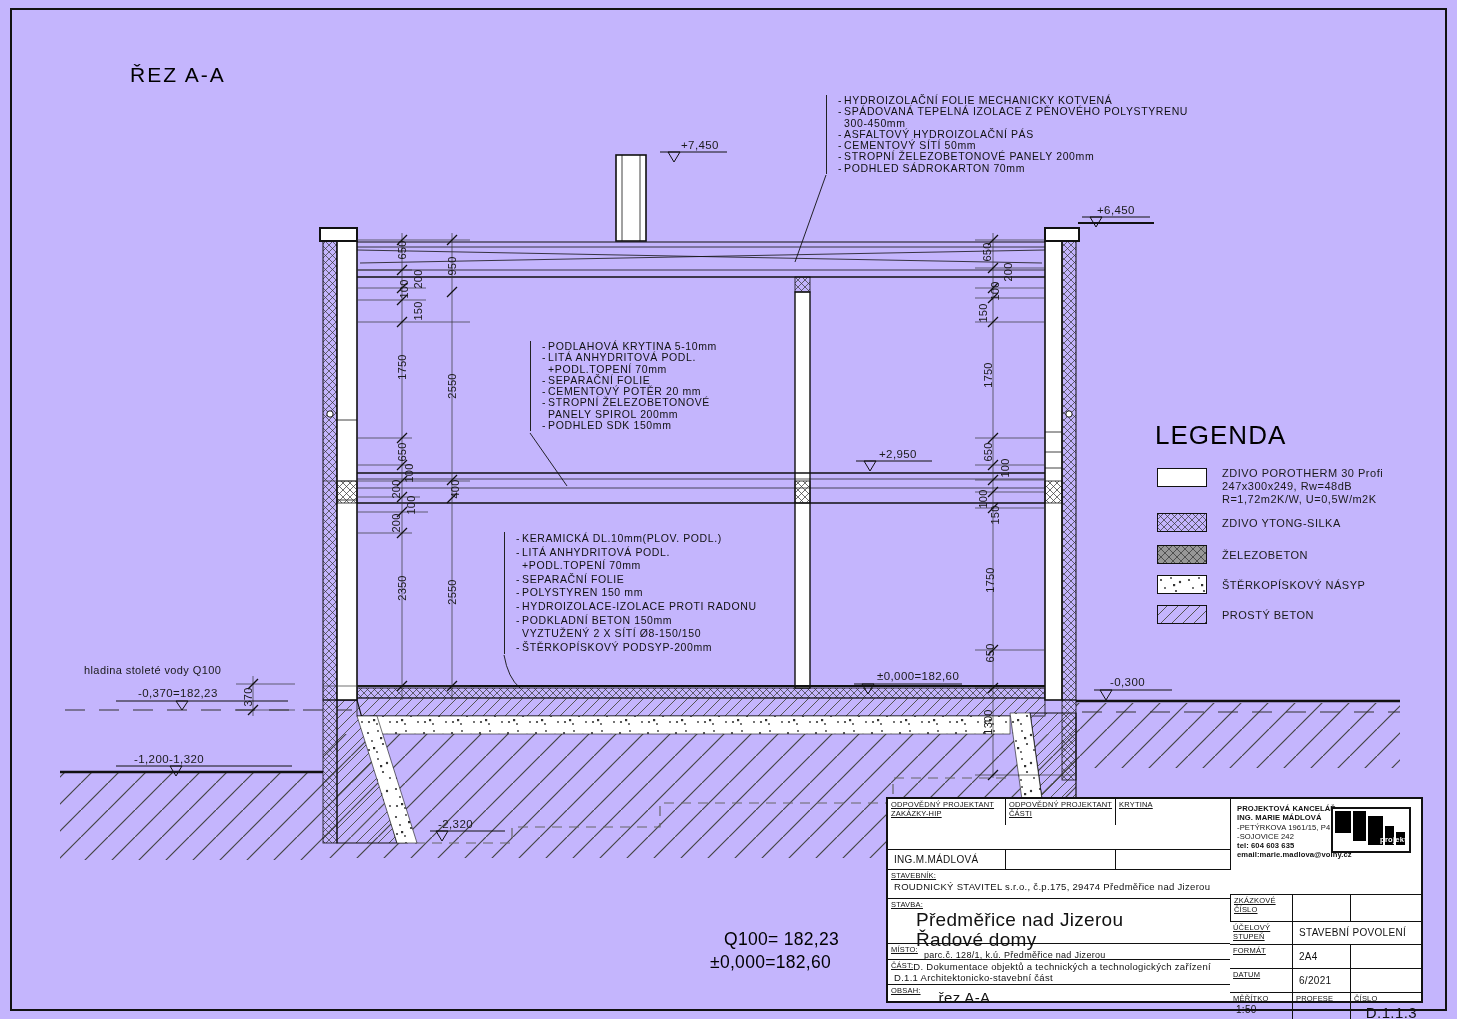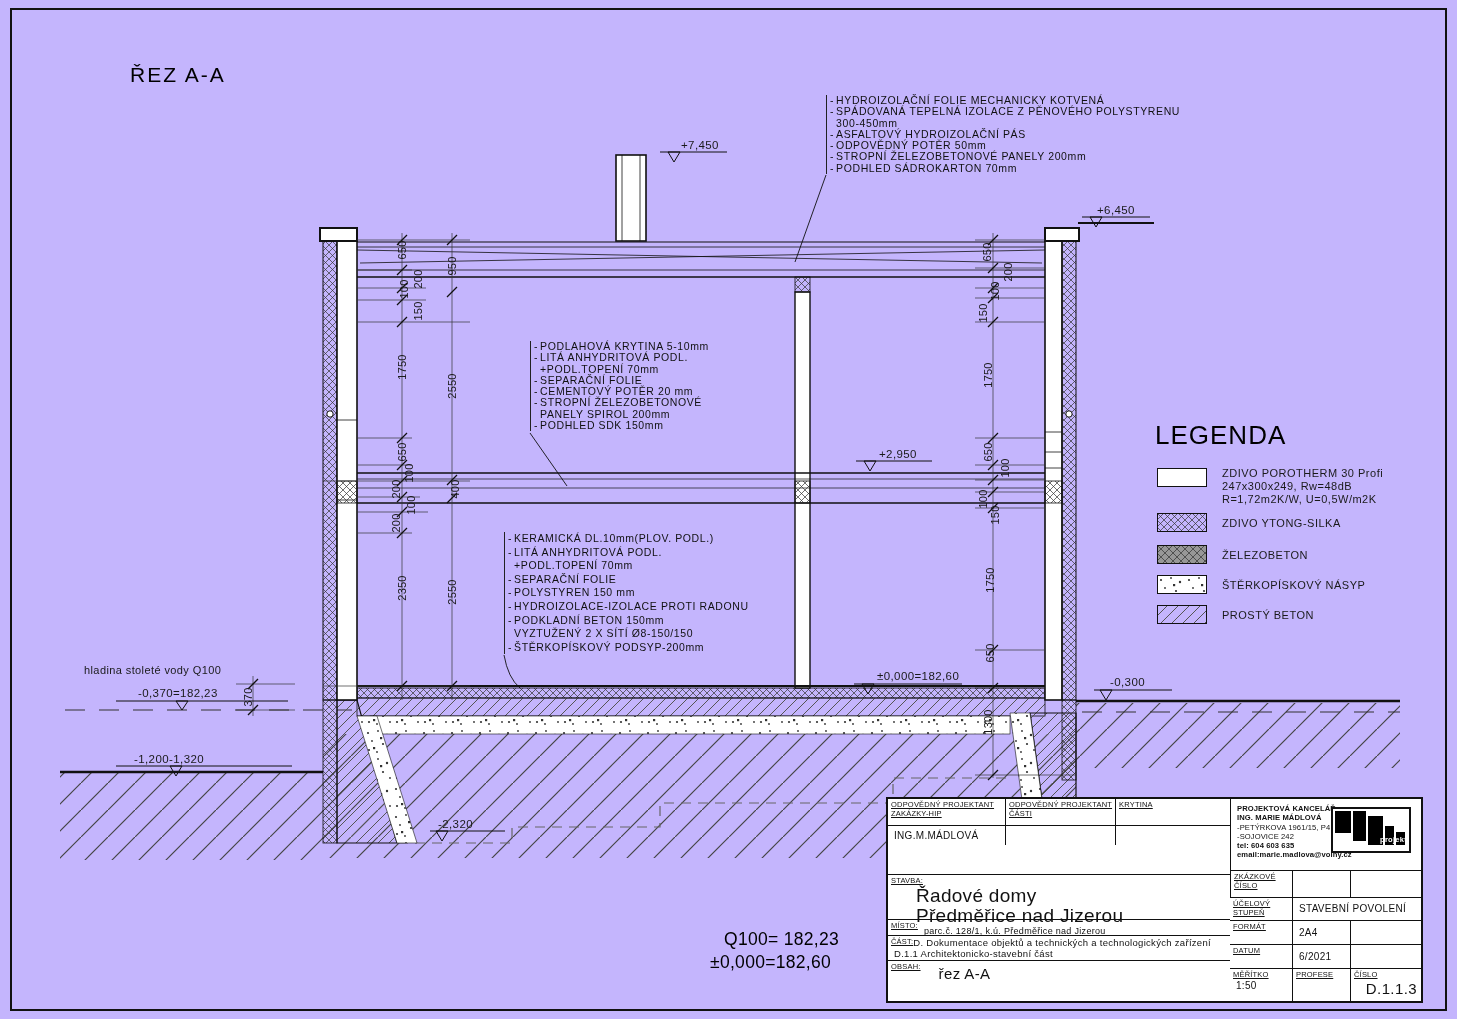--- a/index.html
+++ b/index.html
@@ -4,33 +4,33 @@
 <style>
   html,body{margin:0;padding:0;background:#d9d9d9;}
   .sheet{position:relative;width:1457px;height:1019px;background:#c4b5fd;
          font-family:"Liberation Sans",sans-serif;color:#111;overflow:hidden;}
   .frame{position:absolute;left:10px;top:8px;width:1433px;height:999px;border:2px solid #111;}
   svg.drawing{position:absolute;left:0;top:0;}
   .t{position:absolute;font-size:11px;letter-spacing:.4px;white-space:pre;color:#1a1a1a;}
   .big-title{font-size:21px;letter-spacing:2px;color:#000;}
   .dim{transform:translate(-50%,-50%) rotate(-90deg);font-size:11px;letter-spacing:.2px;}
   .elev{font-size:11.5px;}
-  .ann{position:absolute;border-left:1.3px solid #222;padding-left:3px;}
+  .ann{position:absolute;border-left:1.3px solid #222;padding-left:11px;}
   .ann .al{font-size:10.5px;line-height:11.3px;letter-spacing:.6px;white-space:pre;}
   .ann .al::before{content:"-";margin-right:2px;}
   .ann .al.cont::before{content:"-";visibility:hidden;}
   .ann1 .al{line-height:13.6px;}
   .note-big{font-size:17.5px;letter-spacing:.3px;color:#000;}
   .legend-title{font-size:26px;letter-spacing:1px;color:#000;}
   .lg-text{font-size:11px;letter-spacing:.5px;}
   .lg-sw{position:absolute;}
   
   .tb{position:absolute;left:886px;top:797px;width:533px;height:202px;border:2.2px solid #111;background:#fff;}
   .cell{position:absolute;box-sizing:border-box;}
-  .bl{border-left:1.3px solid #111;} .bt{border-top:1.3px solid #111;}
+  .bl{border-left:1.3px solid #111;} .bt{border-top:1.3px solid #111;margin-top:24px;}
   .lab{font-size:7.5px;letter-spacing:.2px;line-height:8.5px;padding:2px 0 0 3px;color:#111;text-decoration:underline;}
   .val{font-size:10px;letter-spacing:.3px;padding-left:6px;}
   .val-lg{font-size:19px;line-height:20px;letter-spacing:.3px;padding-left:28px;}
   .val-md{font-size:15px;letter-spacing:.4px;}
   .office{font-size:7.6px;line-height:9.3px;padding:5px 0 0 6px;letter-spacing:.1px;}
   .office .b{font-weight:bold;}
   .logo{position:absolute;border:2px solid #111;background:#fff;}
   .logo .blk{position:absolute;background:#000;}
   .logo .word{position:absolute;color:#fff;font-size:7.5px;font-weight:bold;letter-spacing:.3px;margin-left:44px;}
 </style>
@@ -166,21 +166,21 @@
     </g>
   </svg>
 
   <div class="t big-title" style="left:130px;top:63px">ŘEZ A-A</div>
 
   <div class="ann" style="left:826px;top:95px">
     <div class="al">HYDROIZOLAČNÍ FOLIE MECHANICKY KOTVENÁ</div>
     <div class="al">SPÁDOVANÁ TEPELNÁ IZOLACE Z PĚNOVÉHO POLYSTYRENU</div>
     <div class="al cont">300-450mm</div>
     <div class="al">ASFALTOVÝ HYDROIZOLAČNÍ PÁS</div>
-    <div class="al">ODPOVĚDNÝ POTĚR 50mm</div>
+    <div class="al">CEMENTOVÝ SÍTÍ 50mm</div>
     <div class="al">STROPNÍ ŽELEZOBETONOVÉ PANELY 200mm</div>
     <div class="al">PODHLED SÁDROKARTON 70mm</div>
   </div>
 
   <div class="ann" style="left:530px;top:341px">
     <div class="al">PODLAHOVÁ KRYTINA 5-10mm</div>
     <div class="al">LITÁ ANHYDRITOVÁ PODL.</div>
     <div class="al cont">+PODL.TOPENÍ 70mm</div>
     <div class="al">SEPARAČNÍ FOLIE</div>
     <div class="al">CEMENTOVÝ POTĚR 20 mm</div>
@@ -284,25 +284,29 @@
     <div class="cell bt" style="left:0;top:26px;width:117px;height:20px">
       <div class="val" style="padding-top:4px">ING.M.MÁDLOVÁ</div>
     </div>
     <div class="cell bl bt" style="left:117px;top:26px;width:110px;height:20px">
       <div class="val"></div>
     </div>
     <div class="cell bl bt" style="left:227px;top:26px;width:115px;height:20px">
       <div class="val"></div>
     </div>
 
+    <div class="cell bt" style="left:0;top:46px;width:342px;height:29px">
+      <div class="lab">STAVEBNÍK:</div>
+      <div class="val" style="font-size:9.5px">ROUDNICKÝ STAVITEL s.r.o., č.p.175, 29474 Předměřice nad Jizerou</div>
+    </div>
 
     <div class="cell bt" style="left:0;top:75px;width:342px;height:45px">
       <div class="lab">STAVBA:</div>
+      <div class="val-lg">Předměřice nad Jizerou</div>
       <div class="val-lg">Řadové domy</div>
-      <div class="val-lg">Předměřice nad Jizerou</div>
     </div>
 
     <div class="cell bt" style="left:0;top:120px;width:342px;height:16px">
       <span class="lab" style="float:left">MÍSTO:</span>
       <span class="val" style="font-size:9px;display:inline-block;padding-top:3px">parc.č. 128/1, k.ú. Předměřice nad Jizerou</span>
     </div>
 
     <div class="cell bt" style="left:0;top:136px;width:342px;height:25px">
       <span class="lab" style="float:left">ČÁST:</span>
       <div class="val" style="font-size:9.5px;line-height:10.5px;padding-top:2px">

